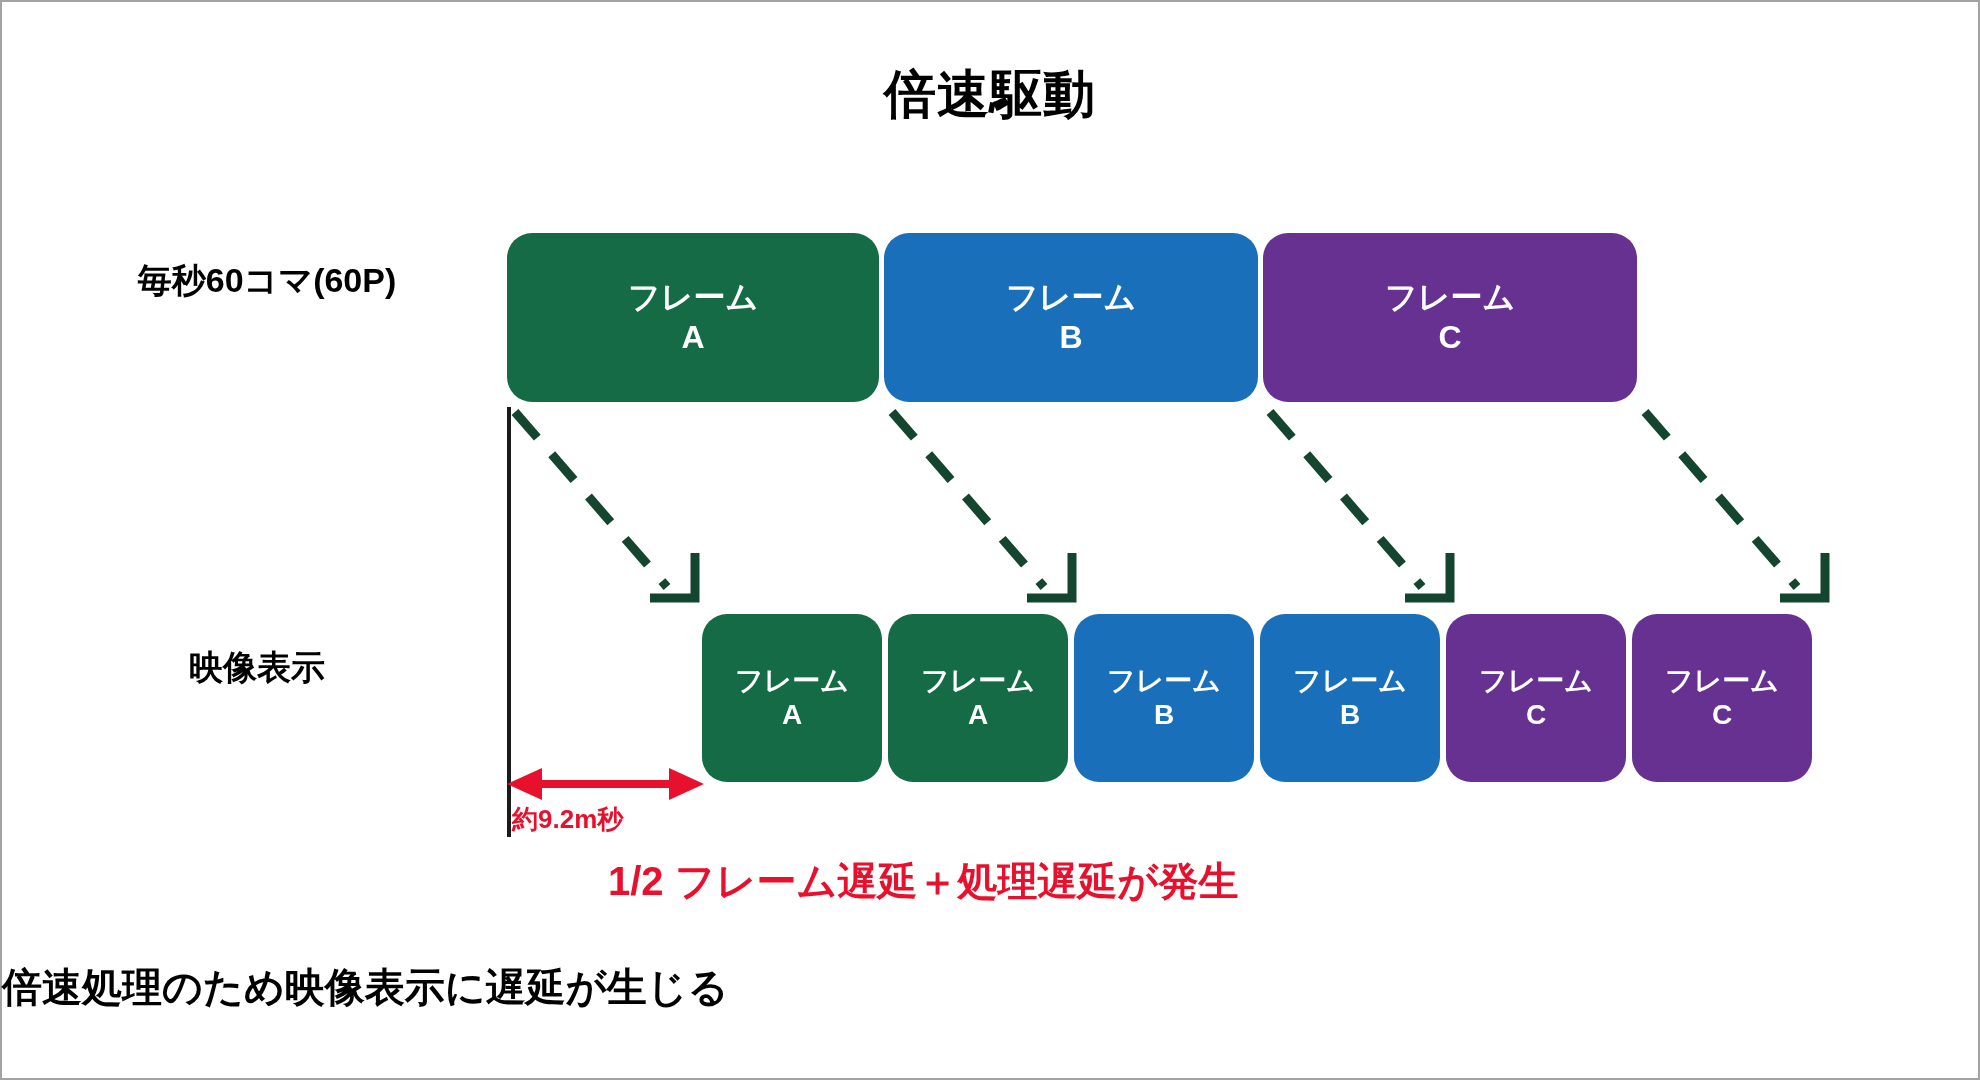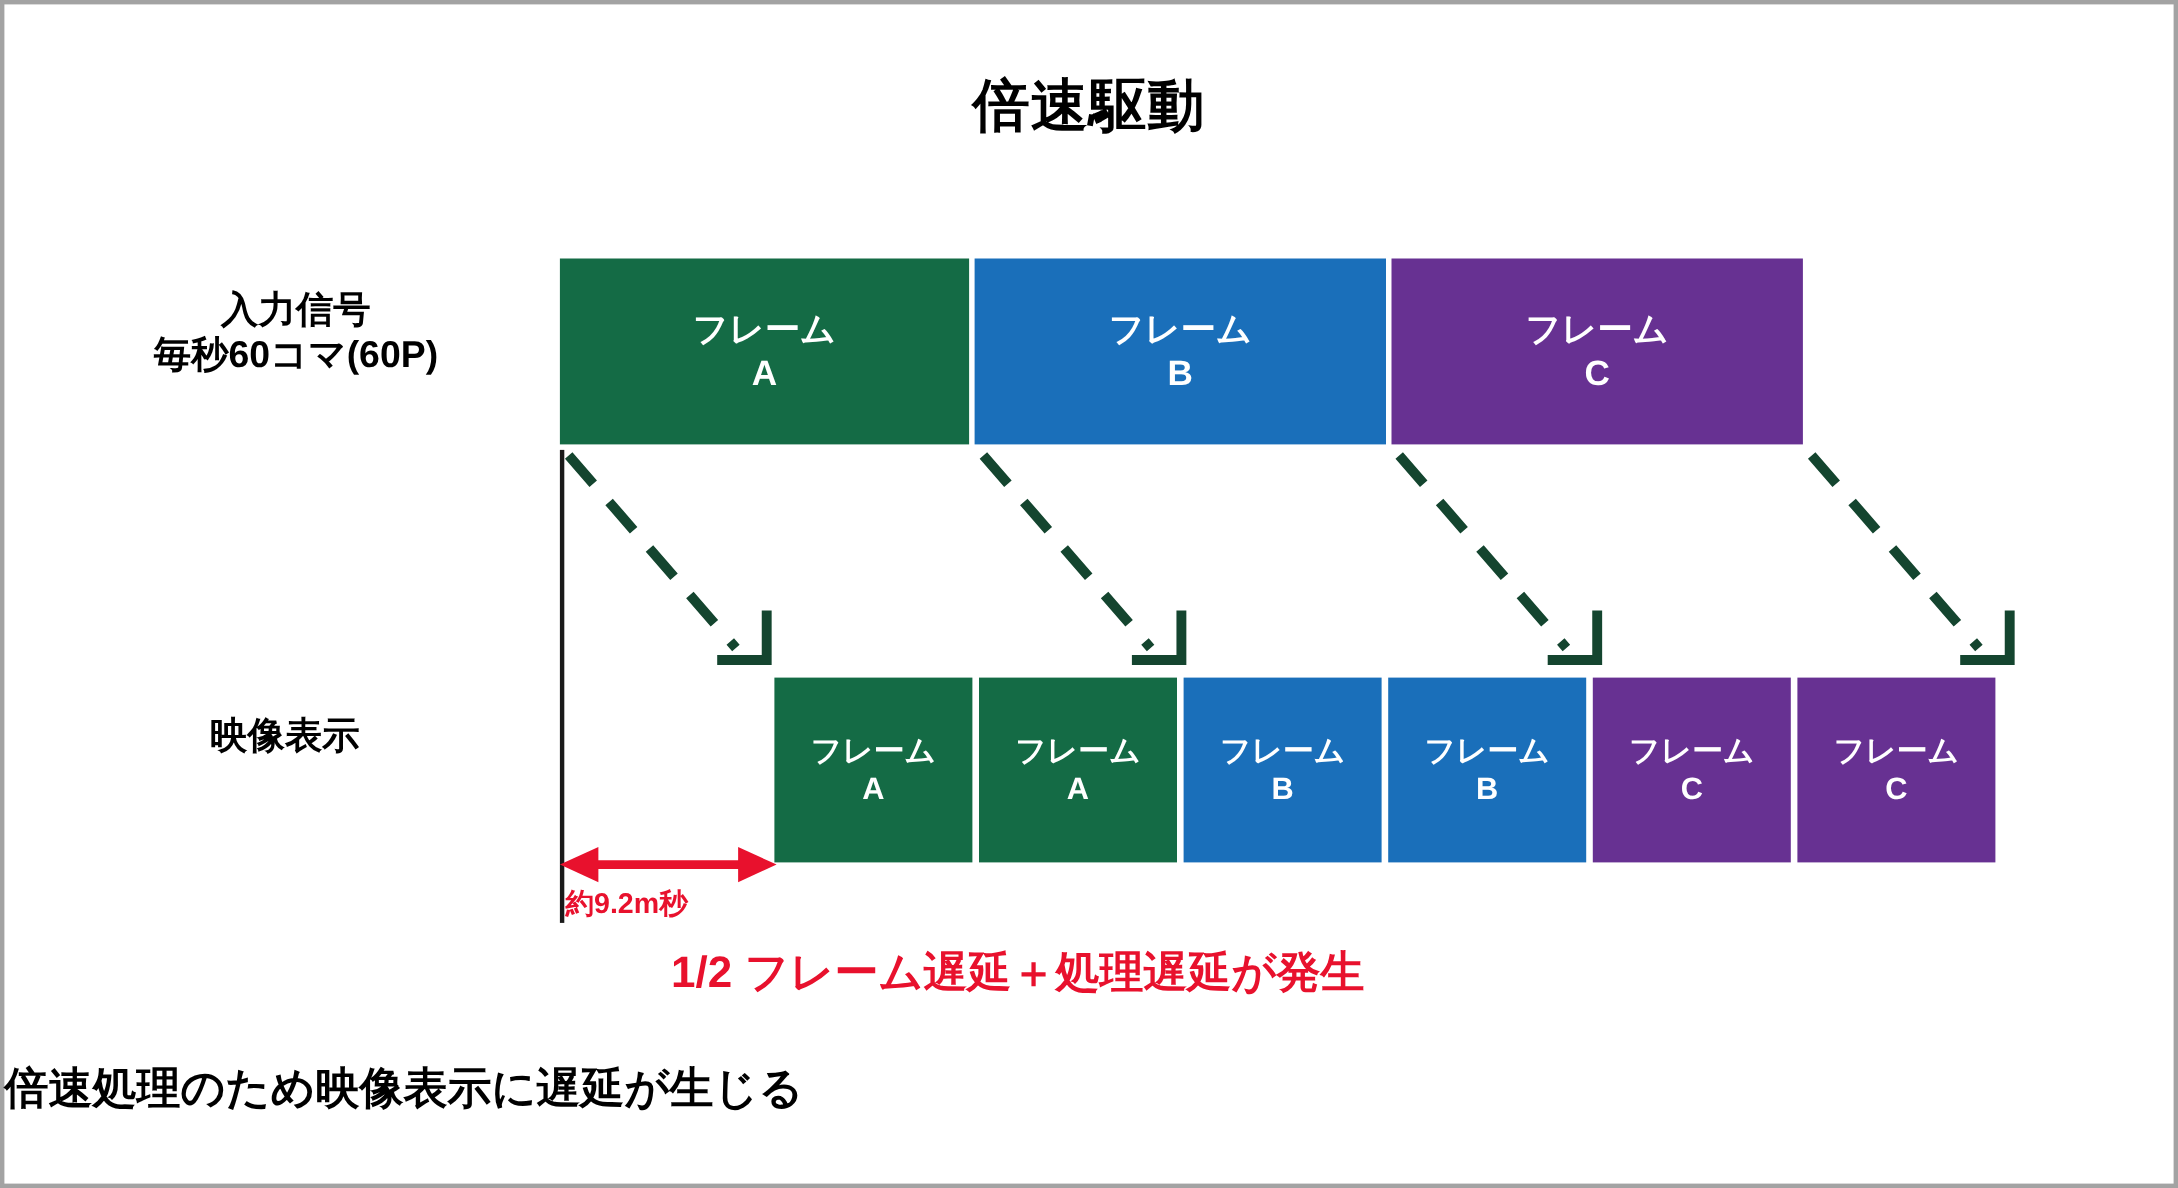--- a/index.html
+++ b/index.html
@@ -7,21 +7,21 @@
     width:1980px;height:1080px;
     background:#ffffff;
     font-family:"Liberation Sans","DejaVu Sans",sans-serif;
     overflow:hidden;
   }
   #canvas{
     position:relative;
     width:1980px;height:1080px;
     background:#ffffff;
     box-sizing:border-box;
-    border:4px solid #a3a3a3;
+    border:2px solid #a3a3a3;
   }
   
   .title{
     position:absolute;
     left:0;right:0;top:58px;
     text-align:center;
     font-size:52px;
     font-weight:bold;
     color:#000000;
     letter-spacing:1px;
@@ -47,20 +47,21 @@
     box-sizing:border-box;
     display:flex;
     flex-direction:column;
     align-items:center;
     justify-content:center;
     color:#ffffff;
     font-weight:bold;
     line-height:1.22;
     text-align:center;
     overflow:hidden;
+    border-radius:25px;
   }
   .block .bname{ display:block; }
   .block .bid{ display:block; }
 
   .row-top .block{ font-size:32px; }
   .row-bot .block{ font-size:28px; }
 
   
   #axis-line{
     position:absolute;
@@ -104,21 +105,20 @@
   }
 </style>
 </head>
 <body>
 
 <div id="canvas">
 
   <div class="title">倍速駆動</div>
 
   <div class="row-label" id="label-input">
-    <span class="l1">入力信号</span>
     <span class="l2">毎秒60コマ(60P)</span>
   </div>
 
   <div class="row-top">
     <div class="block" style="left:505px;top:231px;width:372px;height:169px;background:#146b45;">
       <span class="bname">フレーム</span>
       <span class="bid">A</span>
     </div>
     <div class="block" style="left:882px;top:231px;width:374px;height:169px;background:#1a6fba;">
       <span class="bname">フレーム</span>

